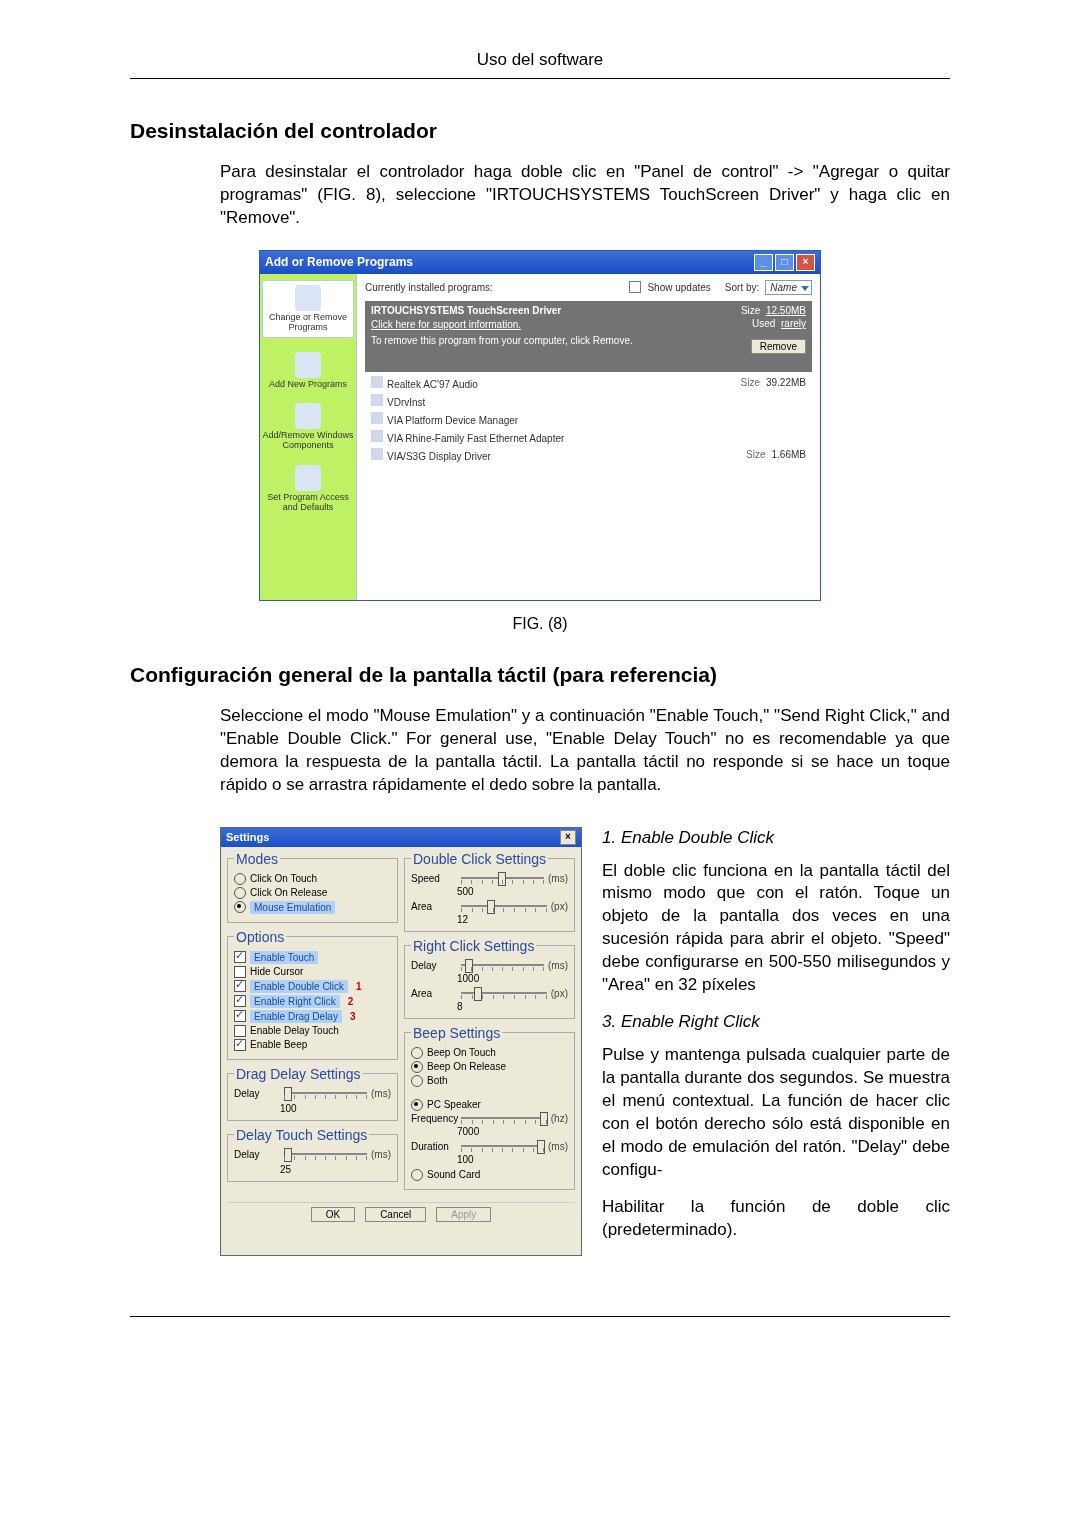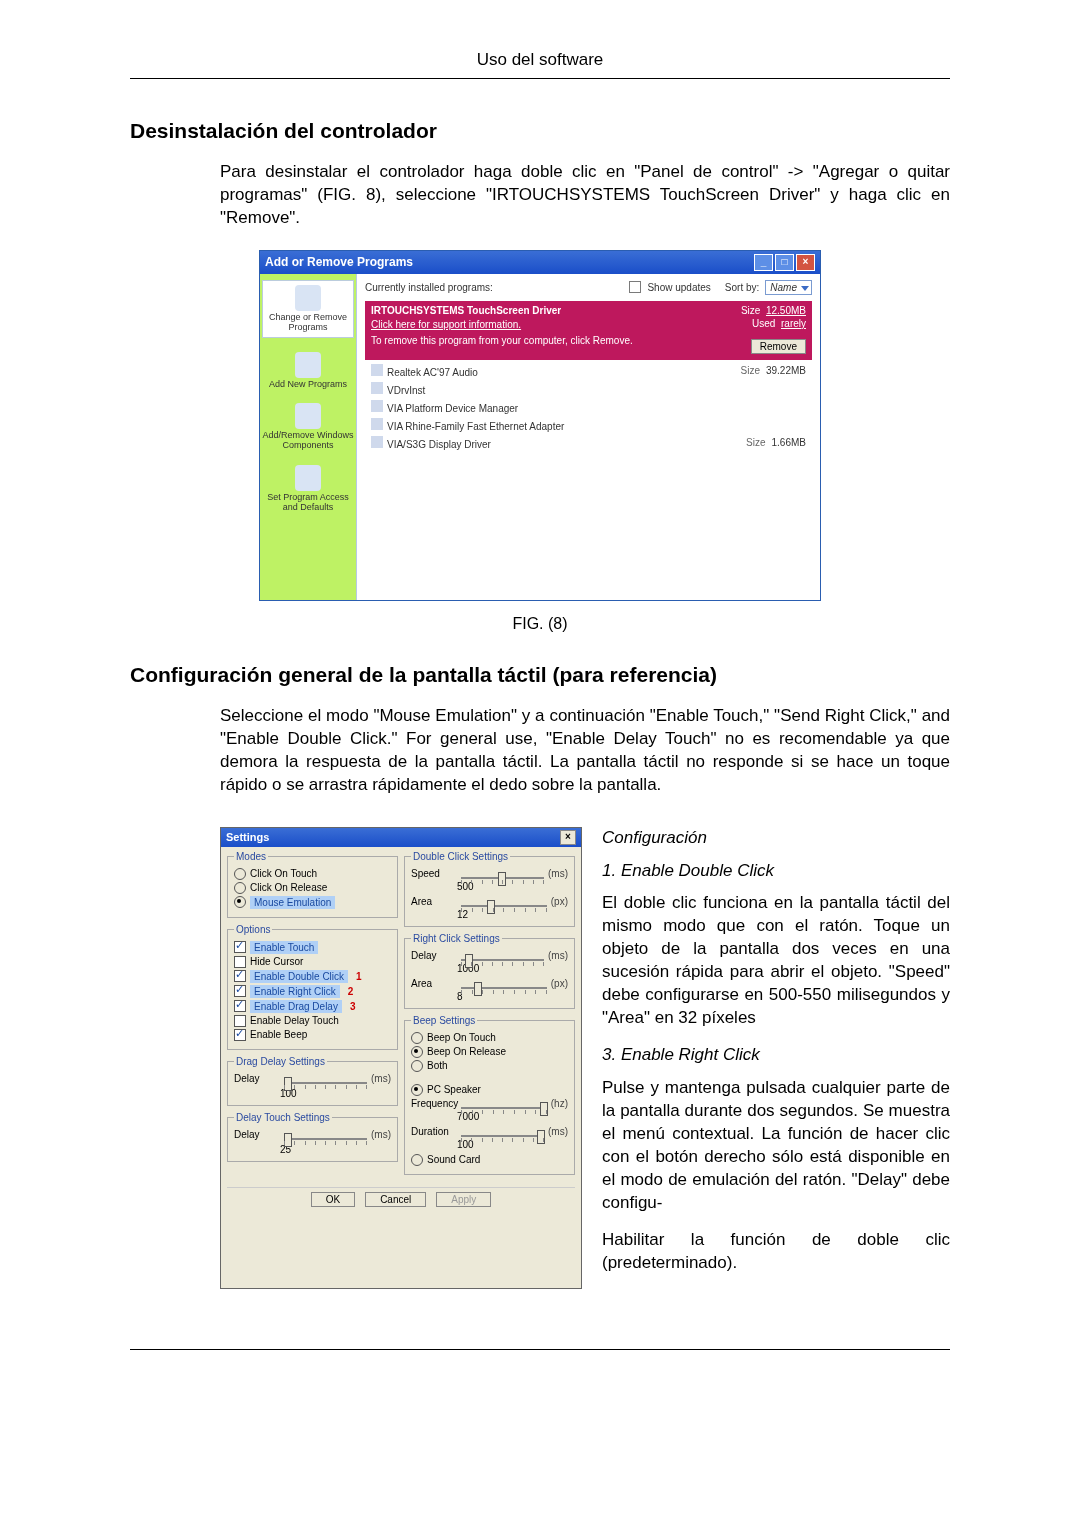--- a/index.html
+++ b/index.html
@@ -125,23 +125,23 @@
     font-style: italic;
   }
   .sort-dd::after {
     content: "";
     position: absolute; right: 2px; top: 5px;
     border-left: 4px solid transparent;
     border-right: 4px solid transparent;
     border-top: 5px solid #3b6bc5;
   }
   .sel-row {
-    background: #be185d;
+    background: #737373;
     color: #fff;
-    padding: 4px 6px 6px 6px;
+    padding: 4px 6px 18px 6px;
     margin-bottom: 2px;
   }
   .sel-row .name { font-weight: bold; font-size: 10px; }
   .sel-row .link { text-decoration: underline; font-size: 10px; margin-top: 3px; display: block; }
   .sel-row .line2 { font-size: 10px; margin-top: 5px; display: flex; justify-content: space-between; }
   .sel-row .right { text-align: right; min-width: 110px; }
   .sel-row .remove-btn {
     display: inline-block;
     background: #ece9d8;
     color: #000;
@@ -213,21 +213,21 @@
     padding: 4px 6px 6px 6px;
     display: flex;
     gap: 6px;
   }
   .dlg-col { flex: 1; }
   fieldset.gb {
     border: 1px solid #aaa;
     margin: 0 0 6px 0;
     padding: 4px 6px 6px 6px;
   }
-  fieldset.gb legend { color: #2a4aa0; font-size: 10px; padding: 0 2px; }
+  fieldset.gb legend { color: #2a4aa0; font-size: 14px; padding: 0 2px; }
   .radio, .checkbox {
     display: flex; align-items: center; gap: 4px;
     margin: 2px 0;
   }
   .rdio {
     width: 10px; height: 10px; border: 1px solid #555; border-radius: 50%;
     position: relative;
   }
   .rdio.sel::after {
     content: ""; position: absolute; left: 2px; top: 2px;
@@ -245,21 +245,21 @@
     background: #b0d0f6;
     color: #1a4aa0;
     padding: 1px 4px;
   }
   .redmark {
     color: #cc0000;
     font-weight: bold;
     margin-left: 4px;
   }
   .sliderline {
-    display: flex; align-items: flex-end; 
+    display: flex; align-items: center; 
     margin: 2px 0 4px 0;
   }
   .sliderline .lbl { width: 46px; }
   .track {
     flex: 1; height: 2px; background: #888; position: relative;
     margin: 0 4px;
   }
   .track .ticks {
     position: absolute; left: 0; right: 0; top: 3px;
     display: flex; justify-content: space-between;
@@ -646,21 +646,20 @@
         </div>
       </div>
       <div class="dlg-footer">
         <span class="dlg-btn">OK</span>
         <span class="dlg-btn">Cancel</span>
         <span class="dlg-btn disabled">Apply</span>
       </div>
     </div>
 
     <div class="right">
-      <div class="ital">Configuración</div>
       <div class="ital">1. Enable Double Click</div>
       <p>El doble clic funciona en la pantalla táctil del mismo modo que con el ratón. Toque un objeto de la pantalla dos veces en una sucesión rápida para abrir el objeto. "Speed" debe configurarse en 500-550 milisegundos y "Area" en 32 píxeles</p>
       <div class="ital">3. Enable Right Click</div>
       <p>Pulse y mantenga pulsada cualquier parte de la pantalla durante dos segundos. Se muestra el menú contextual. La función de hacer clic con el botón derecho sólo está disponible en el modo de emulación del ratón. "Delay" debe configu-</p>
       <p>Habilitar la función de doble clic (predeterminado).</p>
     </div>
   </div>
 
   <div class="pg-bottom"></div>
 </div>

